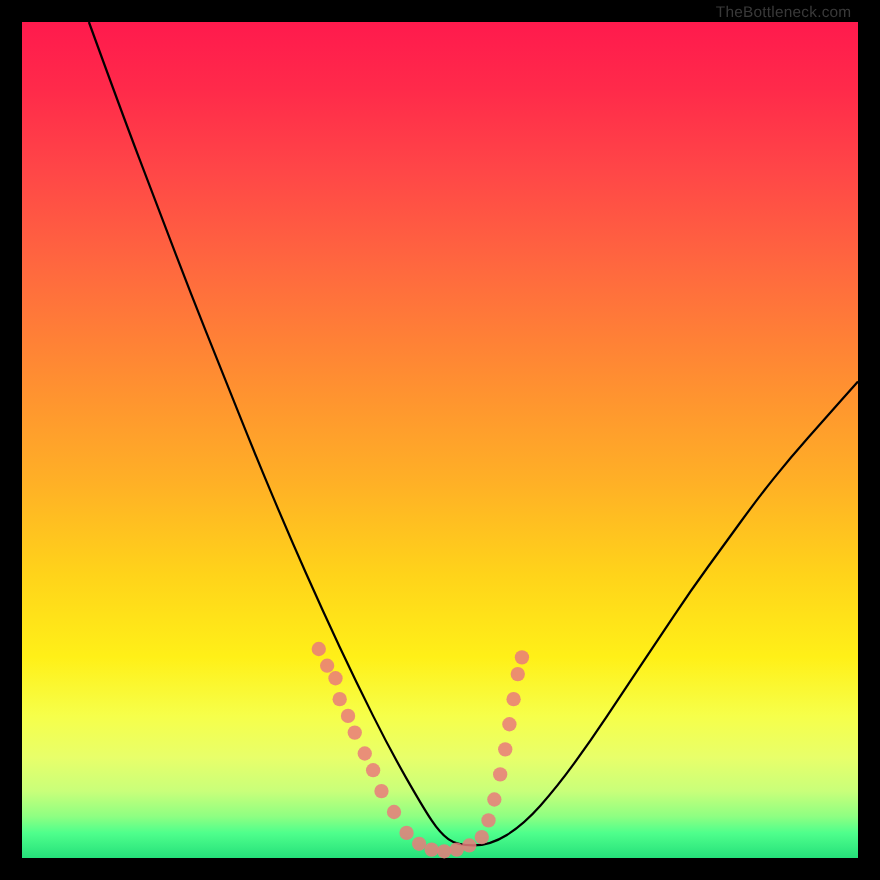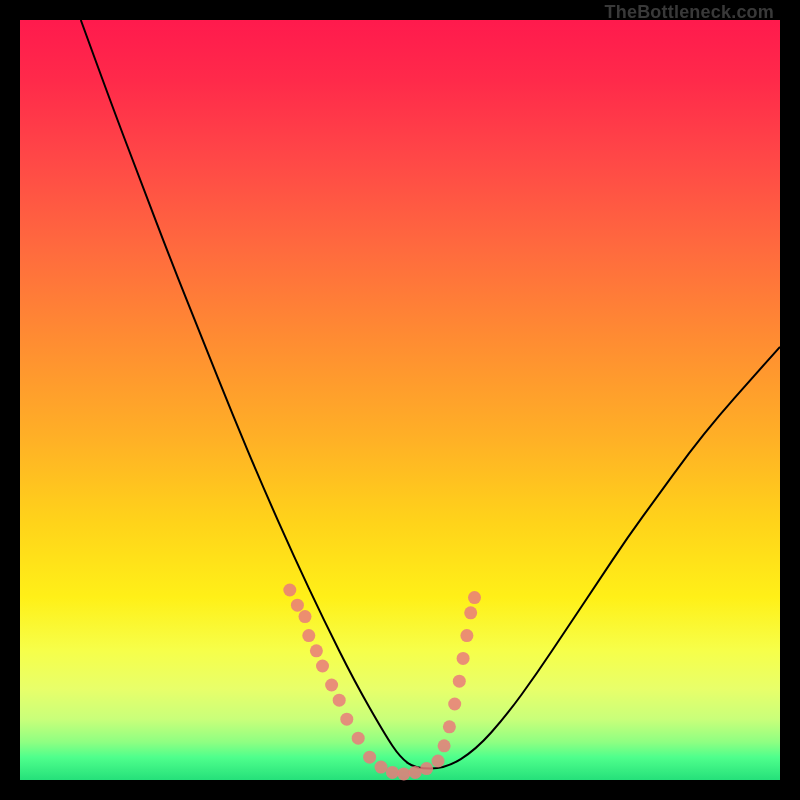--- a/index.html
+++ b/index.html
@@ -42,22 +42,22 @@
       #8fff82 95%,
       #4fff8c 97%,
       #25e07a 100%
     );
   }
   .watermark {
     position: absolute;
     top: 2px;
     right: 26px;
     color: #444;
-    font-size: 18px;
-    font-weight: 700;
+    font-size: 14px;
+    font-weight: 400;
     letter-spacing: 0.2px;
     opacity: 0.85;
     z-index: 5;
     user-select: none;
   }
   svg.curve {
     position: absolute;
     left: 0;
     top: 0;
     width: 760px;

